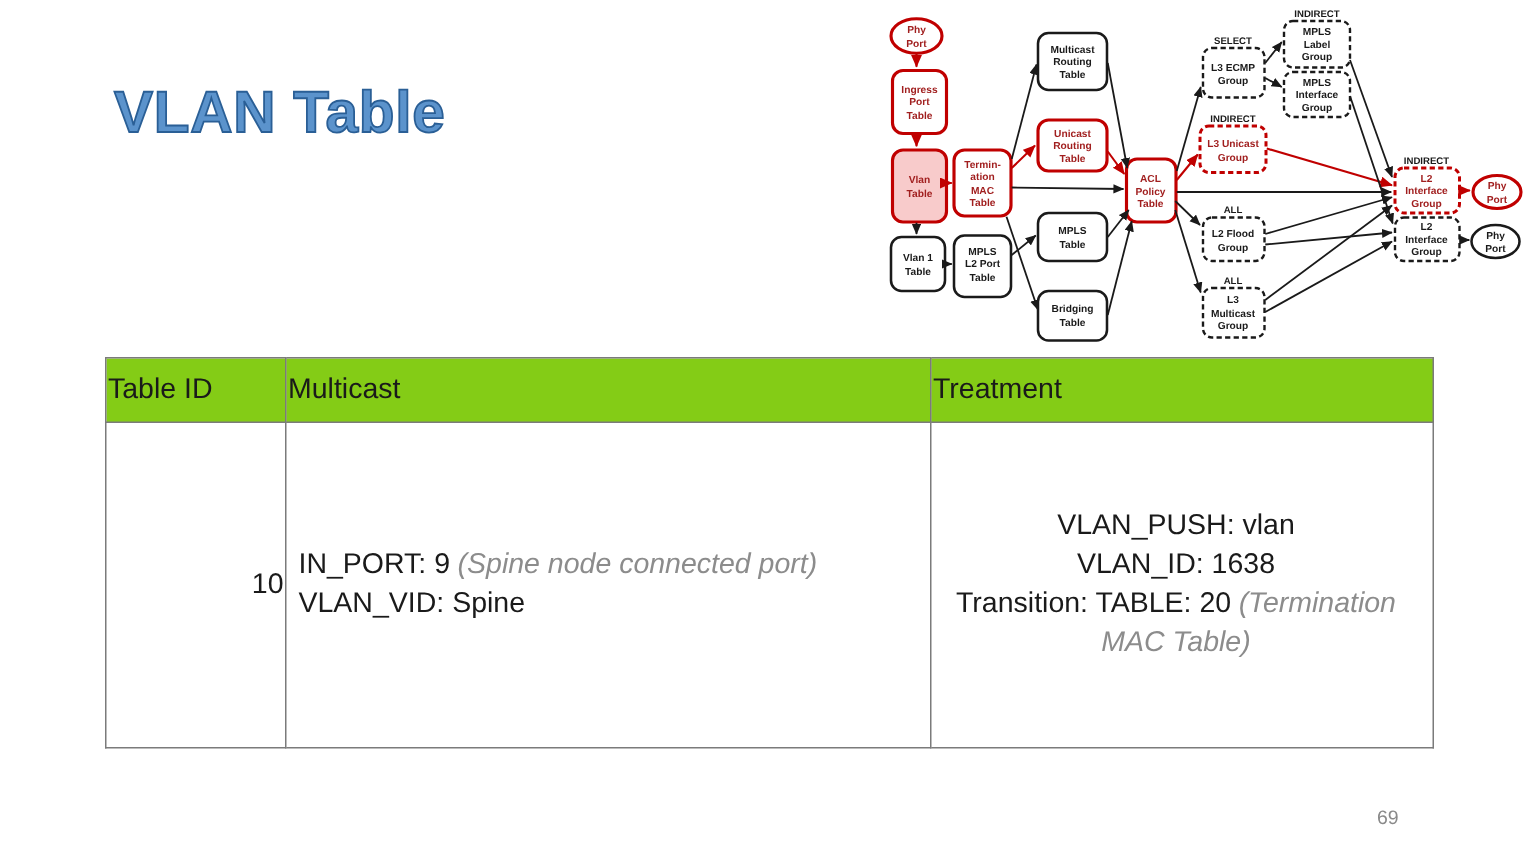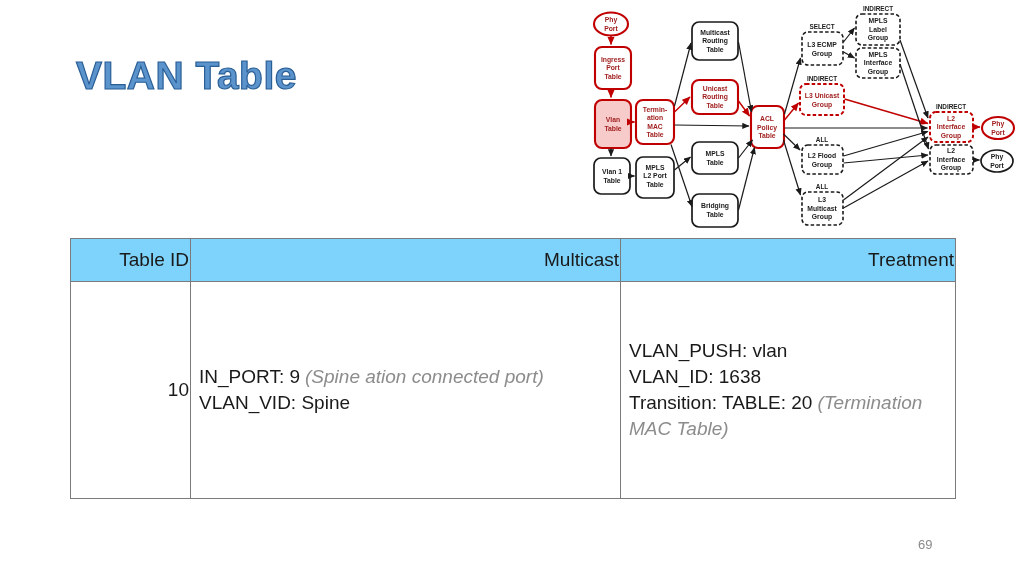--- a/index.html
+++ b/index.html
@@ -18,29 +18,29 @@
   }
   table.vlan-table{
     position:absolute;left:70px;top:238px;
     width:885px;border-collapse:collapse;table-layout:fixed;
     font-size:19px;color:#1a1a1a;
   }
   table.vlan-table th, table.vlan-table td{
     border:1.5px solid #7b7b7b;
   }
   table.vlan-table th{
-    background:#7dd3fc;font-weight:normal;height:40px;
-    text-align:right;vertical-align:middle;
+    background:#84cc16;font-weight:normal;height:40px;
+    text-align:left;vertical-align:middle;
   }
   table.vlan-table td{
     height:214px;vertical-align:middle;background:#ffffff;
   }
   td.cell-id{text-align:right;}
   td.cell-selector{padding-left:8px;padding-right:10px;}
-  td.cell-treatment{padding-left:8px;padding-right:16px;}
+  td.cell-treatment{padding-left:8px;padding-right:16px;text-align:center;}
   .cell-line{line-height:26px;}
   .note{color:#8c8c8c;font-style:italic;}
   .note:not(:empty){margin-left:5px;}
   svg.pipeline{position:absolute;left:585px;top:3px;}
   .edge{stroke:#1a1a1a;stroke-width:1.2;fill:none;}
   .edge.red{stroke:#c00000;stroke-width:1.4;}
   .nbox{fill:#ffffff;stroke:#1a1a1a;stroke-width:1.7;}
   .nbox.red{stroke:#c00000;stroke-width:2.1;}
   .nbox.fillpink{fill:#f8cbcb;}
   .nbox.dashed{stroke-dasharray:3.5 2.2;stroke-width:1.6;}
@@ -233,21 +233,21 @@
     <tr>
       <th>Table ID</th>
       <th>Multicast</th>
       <th>Treatment</th>
     </tr>
   </thead>
   <tbody>
     <tr>
       <td class="cell-id">10</td>
       <td class="cell-selector">
-        <div class="cell-line"><span>IN_PORT: 9</span><span class="note">(Spine ation connected port)</span></div>
+        <div class="cell-line"><span>IN_PORT: 9</span><span class="note">(Spine node connected port)</span></div>
         <div class="cell-line"><span>VLAN_VID: Spine</span><span class="note"></span></div>
       </td>
       <td class="cell-treatment">
         <div class="cell-line"><span>VLAN_PUSH: vlan</span><span class="note"></span></div>
         <div class="cell-line"><span>VLAN_ID: 1638</span><span class="note"></span></div>
         <div class="cell-line"><span>Transition: TABLE: 20</span><span class="note">(Termination MAC Table)</span></div>
       </td>
     </tr>
   </tbody>
 </table>

